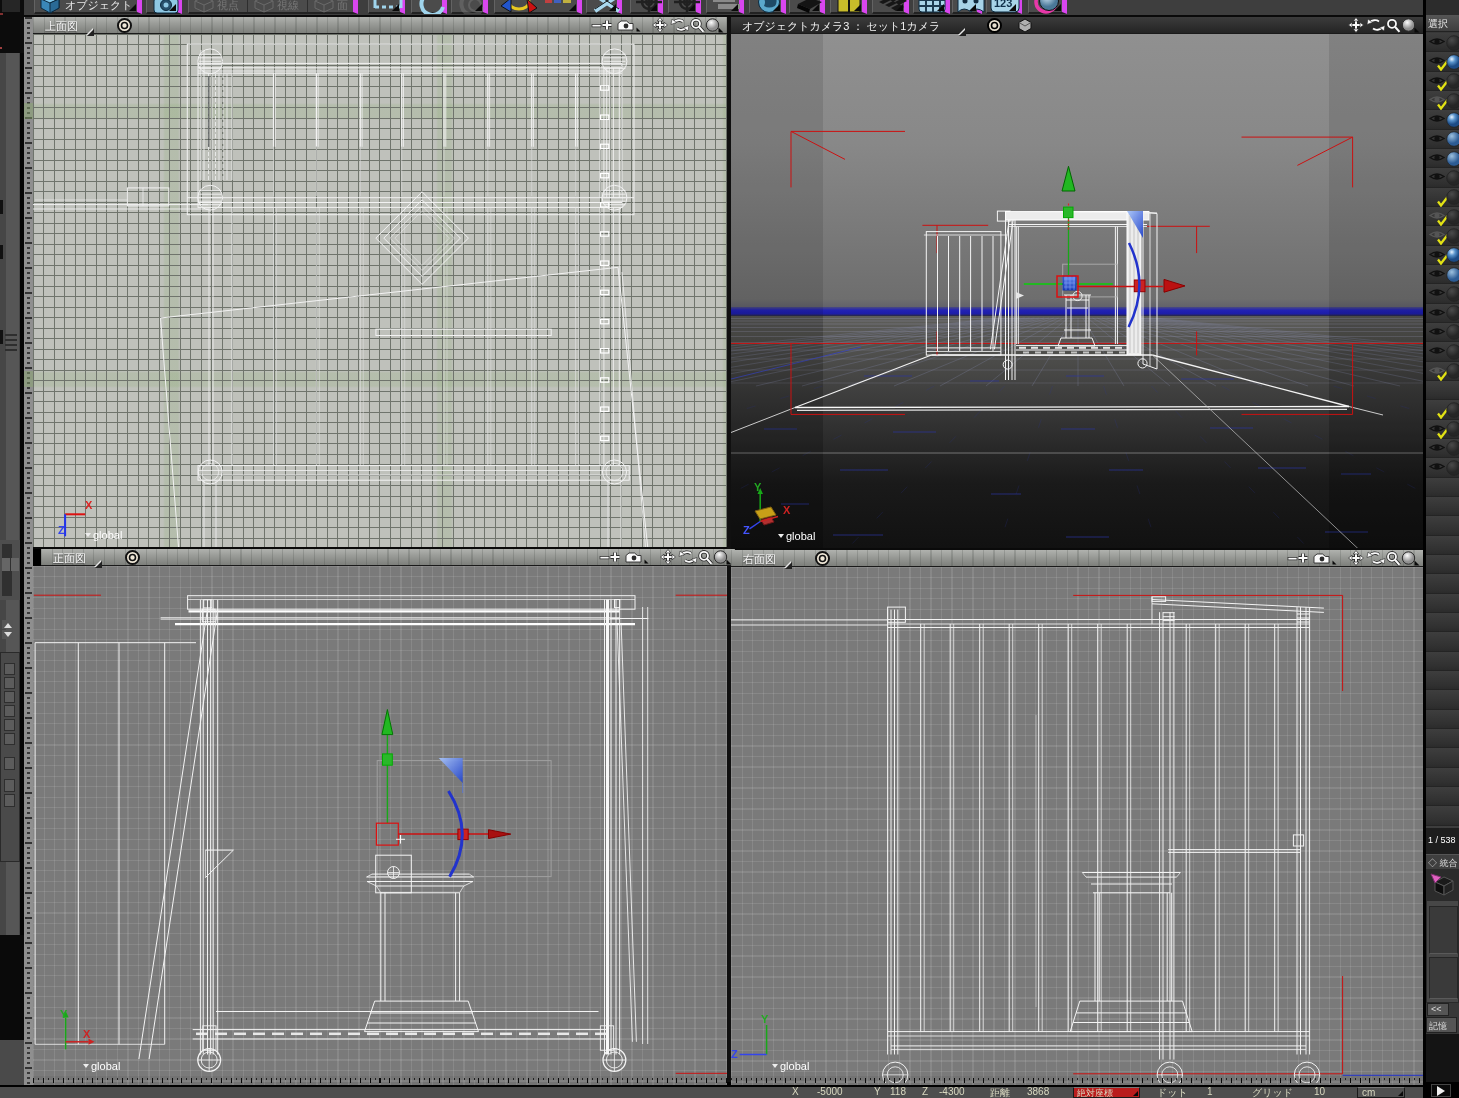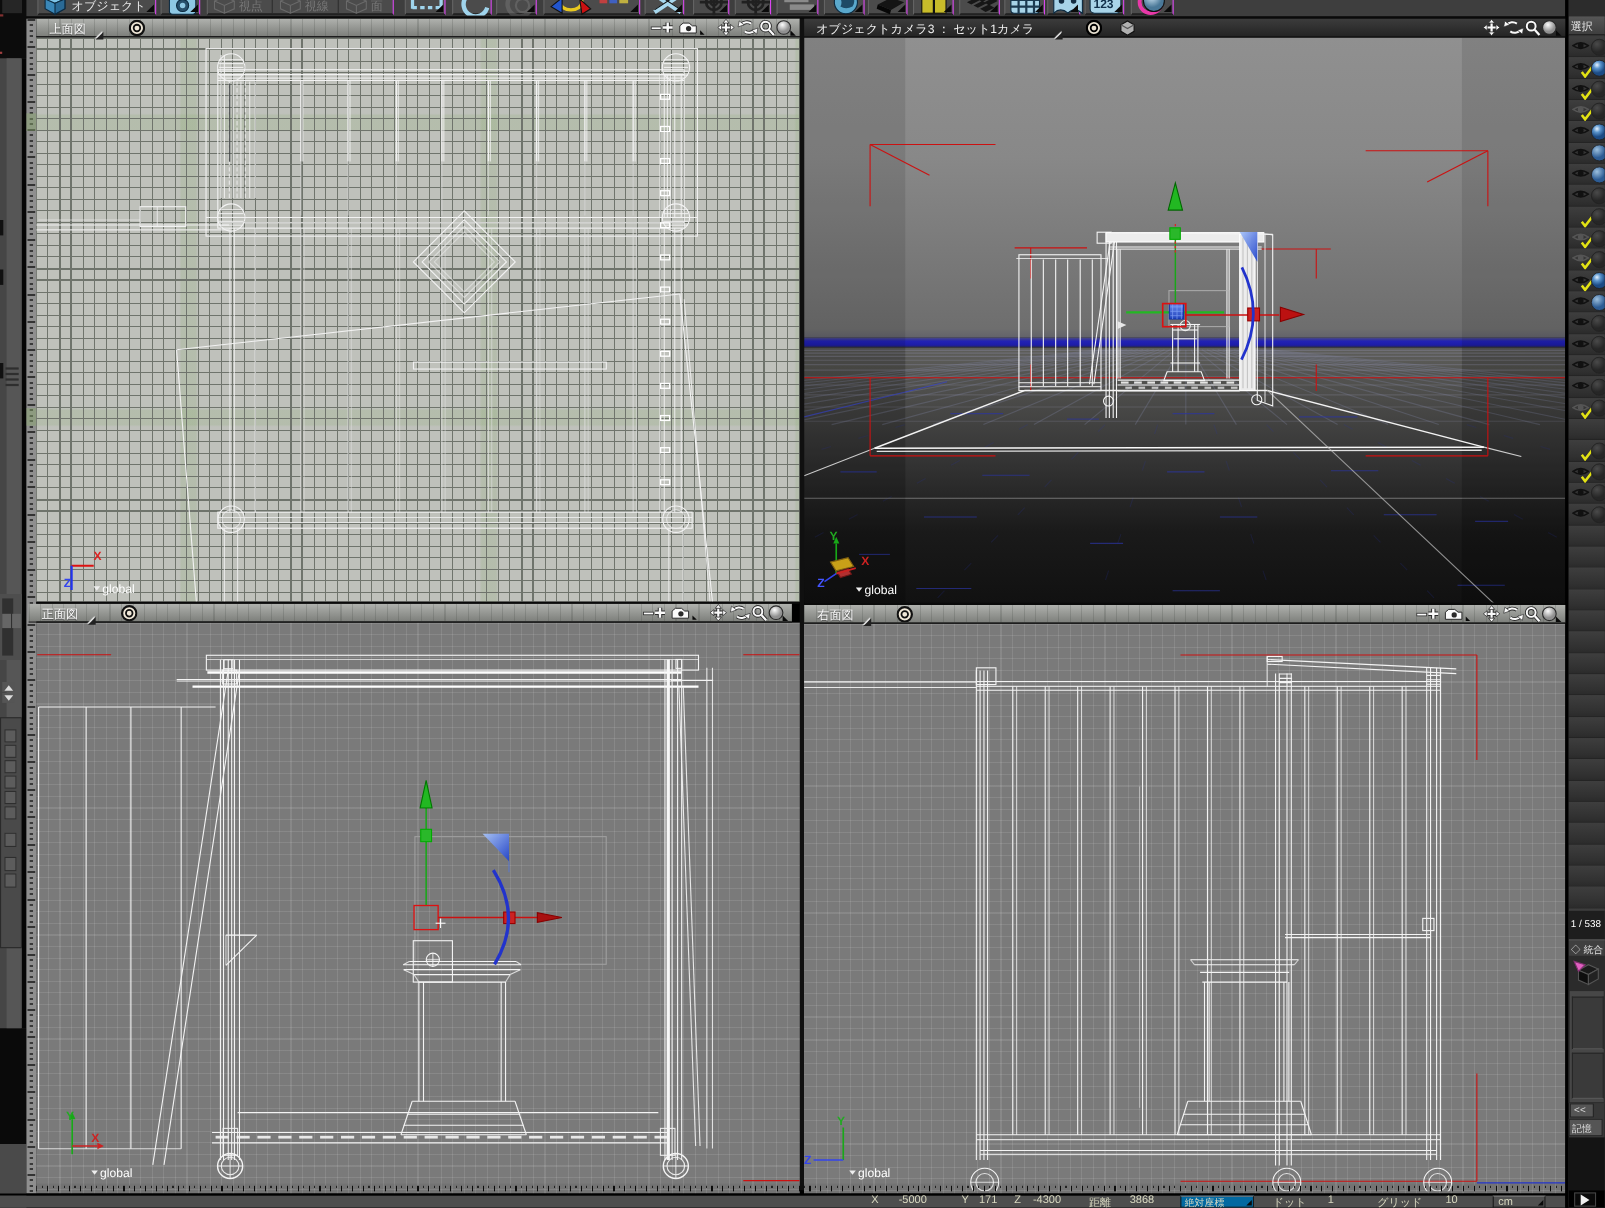--- a/index.html
+++ b/index.html
@@ -1,17 +1,17 @@
 <!DOCTYPE html>
 <html><head><meta charset="utf-8"><style>
 *{margin:0;padding:0;box-sizing:border-box}
 html,body{width:1459px;height:1098px;overflow:hidden;background:#000;font-family:"Liberation Sans",sans-serif}
 #root{position:relative;width:1459px;height:1098px;background:#000}
 .abs{position:absolute}
-.tbtn{position:absolute;top:0;height:14px;background:#4b4b4b;border-left:1px solid #636363;border-right:1px solid #d946ef;border-bottom:2px solid #222}
+.tbtn{position:absolute;top:0;height:14px;background:#4b4b4b;border-left:1px solid #636363;border-right:5px solid #d946ef;border-bottom:2px solid #222}
 .tbl{position:absolute;top:-2px;font-size:11px;color:#e8e8e8;white-space:nowrap}
 .tri{position:absolute;right:1px;bottom:1px;width:0;height:0;border-left:7px solid transparent;border-bottom:7px solid #0a0a0a}
 .vhdr{position:absolute;height:17px;background-image:repeating-linear-gradient(to right,rgba(60,65,60,.20) 0 1px,transparent 1px 10.5px),linear-gradient(#b0b2ae,#989a96 45%,#7d7f7b);border-bottom:1px solid #1a1a1a;z-index:5}
 .vlab{position:absolute;left:12px;top:2px;font-size:11px;color:#fff;text-shadow:0 1px 1px #444;letter-spacing:0px}
 .labtri{position:absolute;left:54px;top:12px;width:0;height:0;border-left:7px solid transparent;border-bottom:7px solid #222;filter:drop-shadow(-1px -1px 0 #e8e8e8)}
 .srow{position:absolute;left:0;width:33px;height:19.33px;background:linear-gradient(#3e3e3e,#303030 80%,#2b2b2b);border-bottom:1px solid #242424}
 .stext{position:absolute;color:#ddd;font-size:9px}
 </style></head><body>
 <div id="root">
 <svg width="0" height="0" style="position:absolute">
@@ -833,21 +833,21 @@
         <line x1="29.2" y1="487.5" x2="18.5" y2="494.8" stroke="#3344ee" stroke-width="1.5"></line>
         <text x="52" y="480" fill="#cc2222" font-size="11" font-weight="bold">X</text>
         <text x="12" y="500" fill="#4455ff" font-size="11" font-weight="bold">Z</text>
         <text x="55" y="506" fill="#fff" font-size="11">global</text>
         <polygon points="47,500 53,500 50,504" stroke="none" stroke-width="1" fill="#eee"></polygon>
       </svg>
     </div>
     <div class="abs" style="left:727px;top:17px;width:4px;height:1065px;background:#101010"></div>
     <div class="abs" style="left:33px;top:547px;width:694px;height:2px;background:#0a0a0a"></div>
     <div class="abs" style="left:731px;top:548px;width:692px;height:2px;background:#0a0a0a"></div>
-    <div class="vhdr" style="left:26px;top:549px;width:694px">
+    <div class="vhdr" style="left:41px;top:549px;width:694px">
 <span class="vlab">正面図</span>
       <span class="labtri"></span>
 <svg width="15" height="15" style="position:absolute;left:84px;top:1px">
         <circle cx="7.5" cy="7.5" r="6.5" fill="#f0e8d8" stroke="#111" stroke-width="2"></circle>
         <circle cx="7.5" cy="7.5" r="3" fill="none" stroke="#111" stroke-width="1.6"></circle>
       </svg>
 <svg width="136" height="17" style="position:absolute;right:1px;top:0">
         <rect x="2" y="7.5" width="9" height="2.4" fill="#fafafa" stroke="#2a2a2a" stroke-width="0.7"></rect>
         <path d="M17,3.5 v9 M12.5,8 h9" stroke="#2a2a2a" stroke-width="4"></path>
         <path d="M17,3.5 v9 M12.5,8 h9" stroke="#fafafa" stroke-width="2.2"></path>
@@ -1163,30 +1163,30 @@
     </div>
     <div class="abs" style="left:33px;top:1076px;width:1390px;height:9px;background:rgba(0,0,0,0.05)">
 <div class="abs" style="left:0;top:2px;width:100%;height:5px;background-image:repeating-linear-gradient(to right,#0a0a0a 0 1px,transparent 1px 9.9px)"></div>
 <div class="abs" style="left:5px;top:2px;width:100%;height:2px;background-image:repeating-linear-gradient(to right,#222 0 1px,transparent 1px 9.9px)"></div>
     </div>
     <div class="abs" style="left:0;top:1085px;width:1459px;height:2px;background:#000"></div>
     <div class="abs" style="left:0;top:1087px;width:1423px;height:11px;background:#4e4e4e;overflow:visible">
       <span class="abs" style="top:-1px;font-size:10px;color:#d8d8c0;left:792px">X</span>
       <span class="abs" style="top:-1px;font-size:10px;color:#d8d8c0;left:817px">-5000</span>
       <span class="abs" style="top:-1px;font-size:10px;color:#d8d8c0;left:874px">Y</span>
-      <span class="abs" style="top:-1px;font-size:10px;color:#d8d8c0;left:890px">171</span>
+      <span class="abs" style="top:-1px;font-size:10px;color:#d8d8c0;left:890px">118</span>
       <span class="abs" style="top:-1px;font-size:10px;color:#d8d8c0;left:922px">Z</span>
       <span class="abs" style="top:-1px;font-size:10px;color:#d8d8c0;left:939px">-4300</span>
       <span class="abs" style="top:-1px;font-size:10px;color:#d8d8c0;left:990px">距離</span>
       <span class="abs" style="top:-1px;font-size:10px;color:#d8d8c0;left:1027px">3868</span>
       <span class="abs" style="top:-1px;font-size:10px;color:#d8d8c0;left:1157px">ドット</span>
       <span class="abs" style="top:-1px;font-size:10px;color:#d8d8c0;left:1207px">1</span>
       <span class="abs" style="top:-1px;font-size:10px;color:#d8d8c0;left:1252px">グリッド</span>
       <span class="abs" style="top:-1px;font-size:10px;color:#d8d8c0;left:1314px">10</span>
-      <div class="abs" style="left:1073px;top:0px;width:67px;height:11px;background:#0369a1;border:1px solid #1a1a1a;border-top-color:#777">
+      <div class="abs" style="left:1073px;top:0px;width:67px;height:11px;background:#b91c1c;border:1px solid #1a1a1a;border-top-color:#777">
         <span style="position:absolute;left:3px;top:-1px;font-size:9px;color:#d8d8c0">絶対座標</span>
         <div style="position:absolute;right:1px;bottom:1px;width:0;height:0;border-left:5px solid transparent;border-bottom:5px solid #0a0a0a"></div>
       </div>
       <div class="abs" style="left:1357px;top:0px;width:48px;height:11px;background:#505050;border:1px solid #1a1a1a;border-top-color:#777">
         <span style="position:absolute;left:4px;top:-1px;font-size:10px;color:#d8d8c0">cm</span>
         <div style="position:absolute;right:1px;bottom:1px;width:0;height:0;border-left:5px solid transparent;border-bottom:5px solid #0a0a0a"></div>
       </div>
     </div>
     <div class="abs" style="left:1423px;top:0;width:3px;height:1098px;background:#000"></div>
     <div class="abs" style="left:1426px;top:0;width:33px;height:1098px;background:#383838;overflow:hidden">

